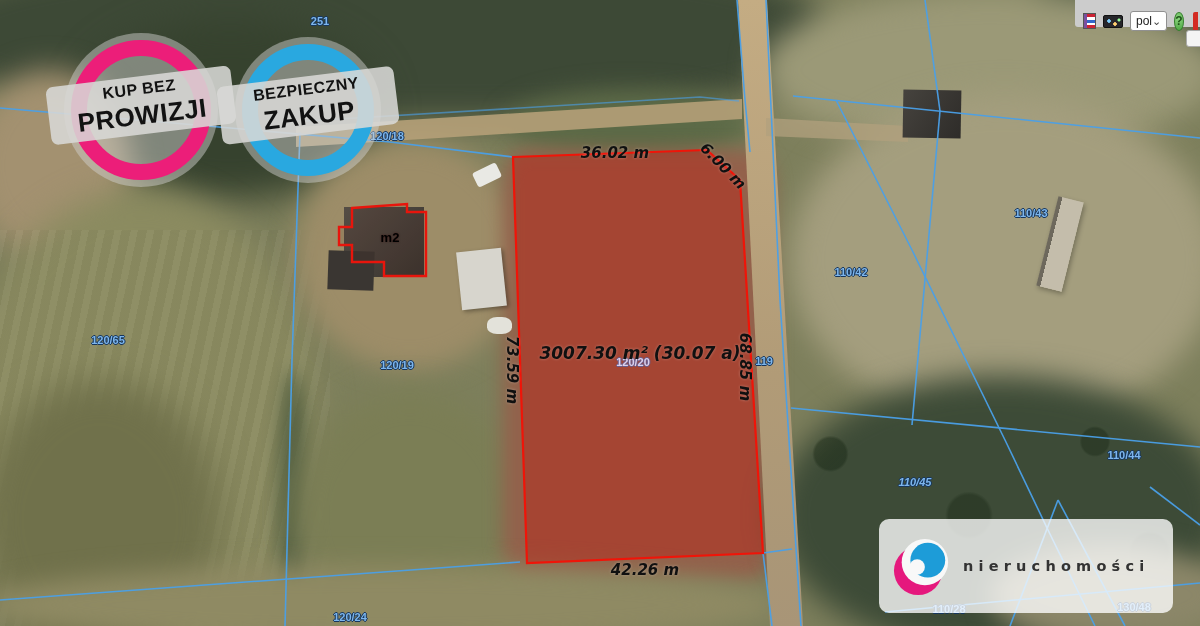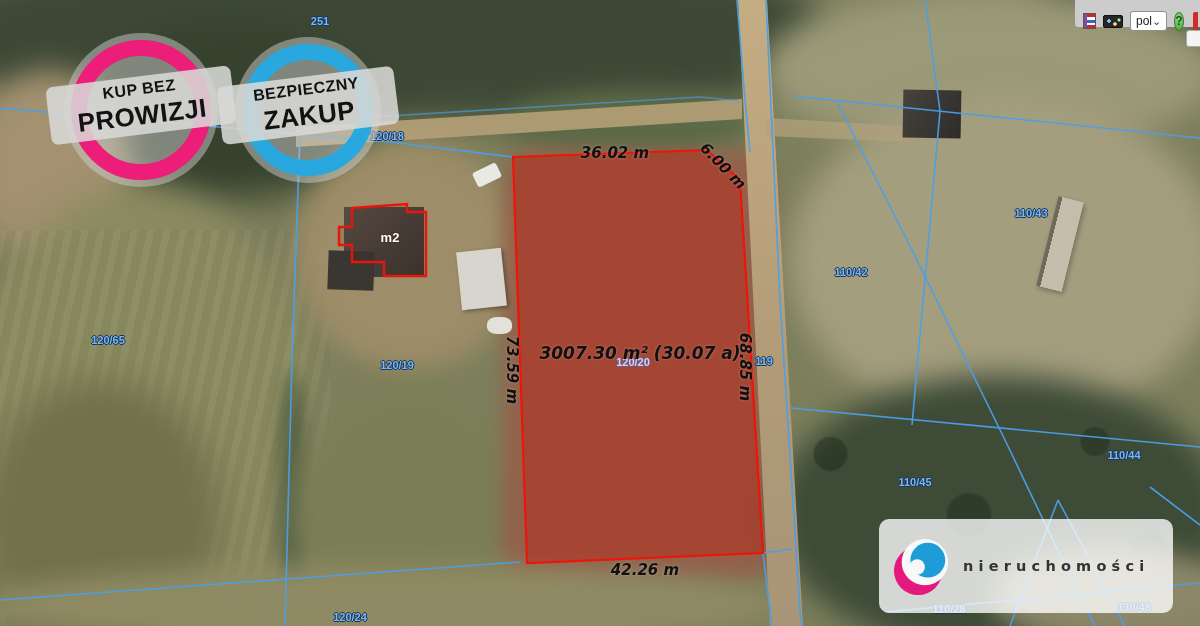--- a/index.html
+++ b/index.html
@@ -51,21 +51,21 @@
   .meas{position:absolute;z-index:6;font:bold italic 15px "DejaVu Sans",sans-serif;color:#101010;
     white-space:nowrap;text-shadow:0 0 3px rgba(255,255,255,.3);transform:translate(-50%,-50%);}
   .meas.big{font-size:17px;}
   .rot90{transform:translate(-50%,-50%) rotate(90deg);}
   .rot46{transform:translate(-50%,-50%) rotate(46deg);}
   .pnum-layer{position:absolute;inset:0;z-index:5;pointer-events:none;}
   .pnum{position:absolute;transform:translate(-50%,-50%);font:bold 11px "Liberation Sans",sans-serif;color:#7db6ec;
     white-space:nowrap;text-shadow:1px 0 0 #16365e,-1px 0 0 #16365e,0 1px 0 #16365e,0 -1px 0 #16365e;}
   .pnum.light{color:#ddd0ea;text-shadow:1px 0 0 #6a5c8a,-1px 0 0 #6a5c8a,0 1px 0 #6a5c8a,0 -1px 0 #6a5c8a;}
   .house-m2{position:absolute;left:390px;top:237px;z-index:6;transform:translate(-50%,-50%);
-    font:bold 13px "Liberation Sans",sans-serif;color:#ffffff;text-shadow:0 0 2px rgba(60,0,0,.6);}
+    font:bold 13px "Liberation Sans",sans-serif;color:#000000;text-shadow:0 0 2px rgba(60,0,0,.6);}
   
   .badge{position:absolute;z-index:30;}
   .badge .disc{position:absolute;inset:0;border-radius:50%;background:rgba(208,208,206,.48);}
   .badge .ring{position:absolute;inset:7px;border-radius:50%;border:16px solid var(--c,#e91e79);}
   .badge .banner{position:absolute;left:-16px;right:-16px;top:50%;height:58px;
     transform:translateY(-58%) rotate(-7deg);background:rgba(216,216,214,.88);border-radius:7px;
     display:flex;flex-direction:column;align-items:center;justify-content:center;line-height:1;}
   .badge .b1{font:900 16px "Liberation Sans",sans-serif;color:#121212;letter-spacing:.5px;}
   .badge .b2{font:900 26px "Liberation Sans",sans-serif;color:#121212;letter-spacing:.5px;margin-top:2px;}
   
@@ -165,21 +165,21 @@
       <div class="pnum" style="left: 387px; top: 136px;">120/18</div>
       <div class="pnum" style="left: 108px; top: 340px; text-align: center;">120/65</div>
       <div class="pnum" style="left: 397px; top: 365px;">120/19</div>
       <div class="pnum light" style="left: 633px; top: 362px;">120/20</div>
       <div class="pnum" style="left: 764px; top: 361px;">119</div>
       <div class="pnum" style="left: 350px; top: 617px;">120/24</div>
       <div class="pnum" style="left: 1151px; top: 14px;">110/41</div>
       <div class="pnum" style="left: 1031px; top: 213px;">110/43</div>
       <div class="pnum" style="left: 851px; top: 272px;">110/42</div>
       <div class="pnum" style="left: 1124px; top: 455px;">110/44</div>
-      <div class="pnum" style="left: 915px; top: 482px;">110/45</div>
+      <div class="pnum" style="left: 915px; top: 482px; font-style: italic;">110/45</div>
       <div class="pnum" style="left: 949px; top: 609px;">110/28</div>
       <div class="pnum" style="left: 1134px; top: 607px;">130/48</div>
     </div>
 
   <div class="badge" style="left: 64px; top: 33px; width: 154px; height: 154px; --c: #ec1e79;">
     <div class="disc"></div>
       <div class="ring"></div>
     <div class="banner">
       <span class="b1">KUP BEZ</span>
       <span class="b2">PROWIZJI</span>

